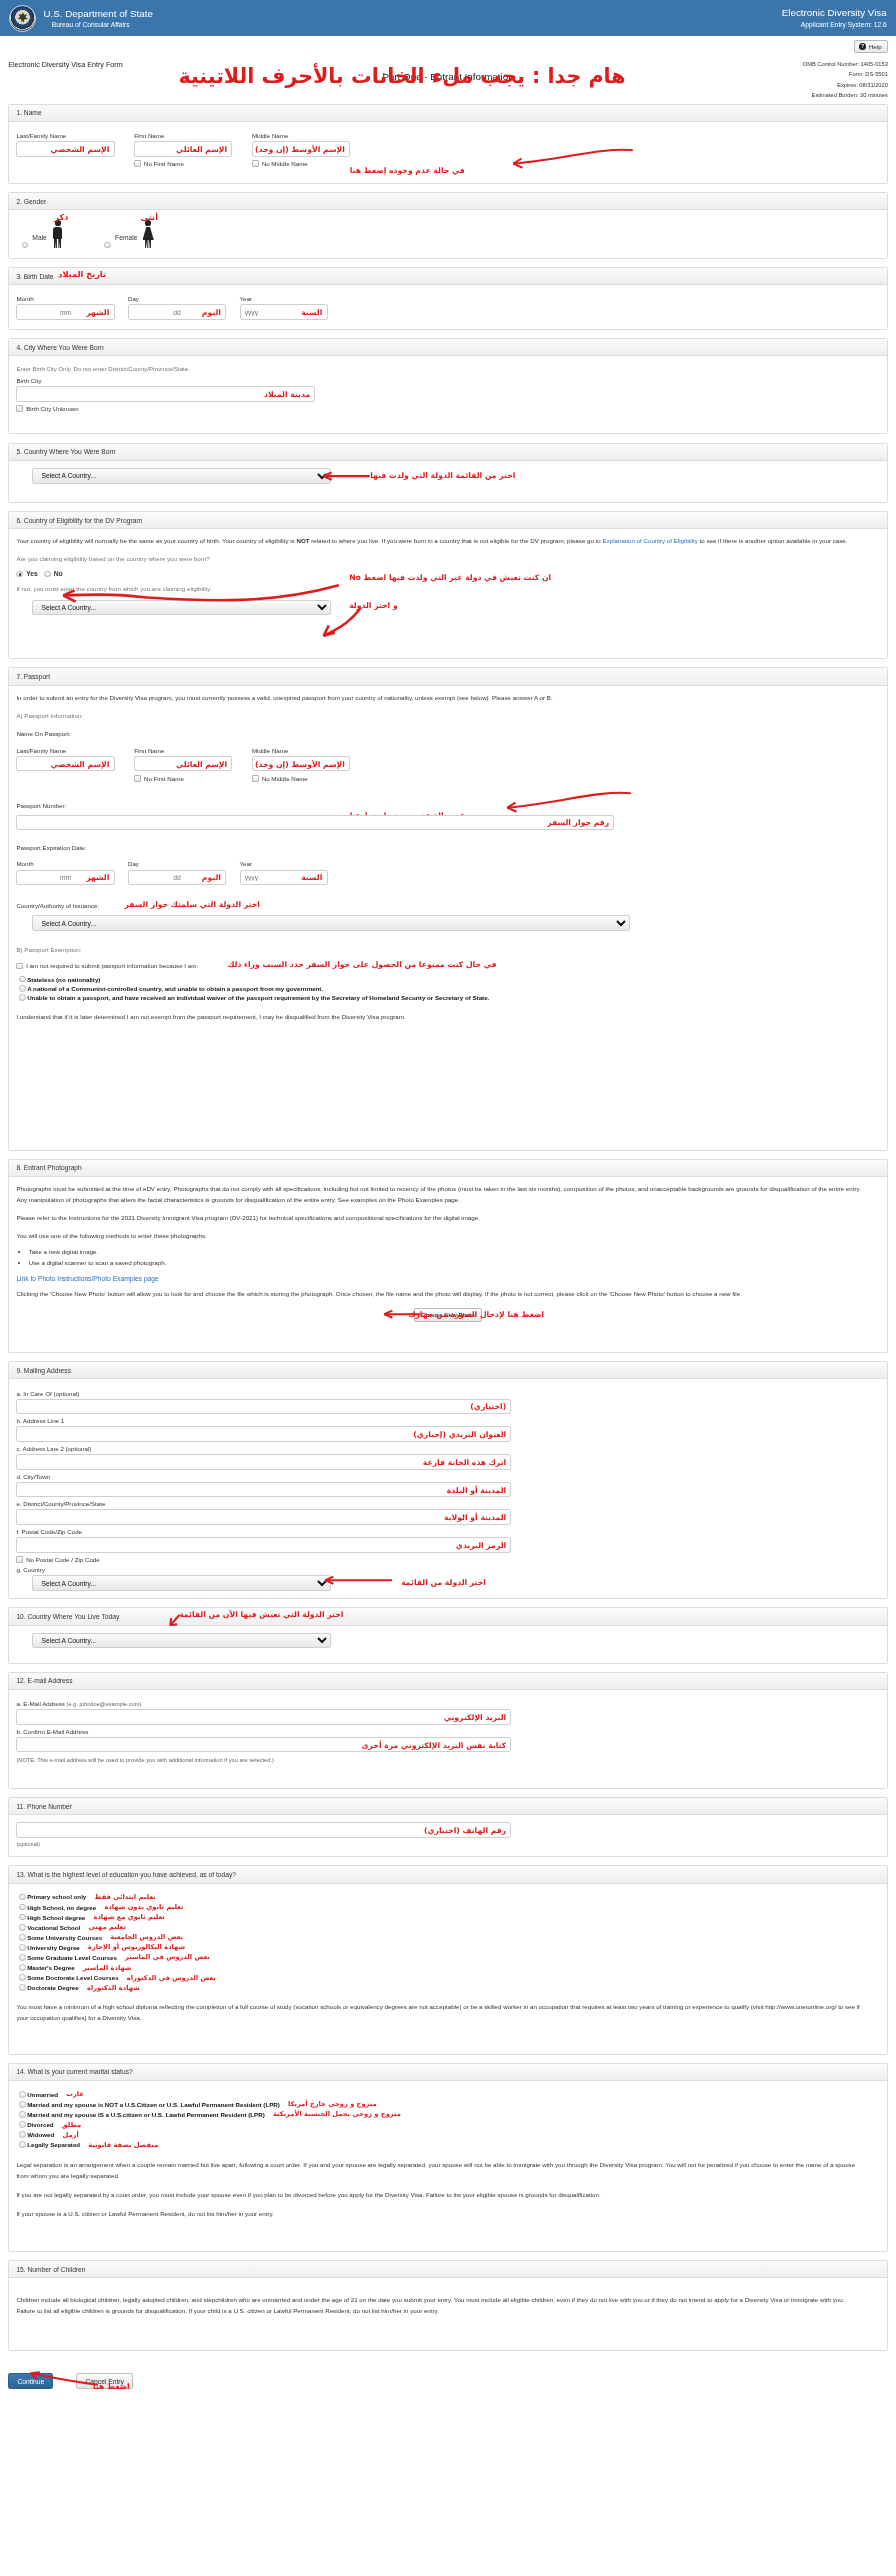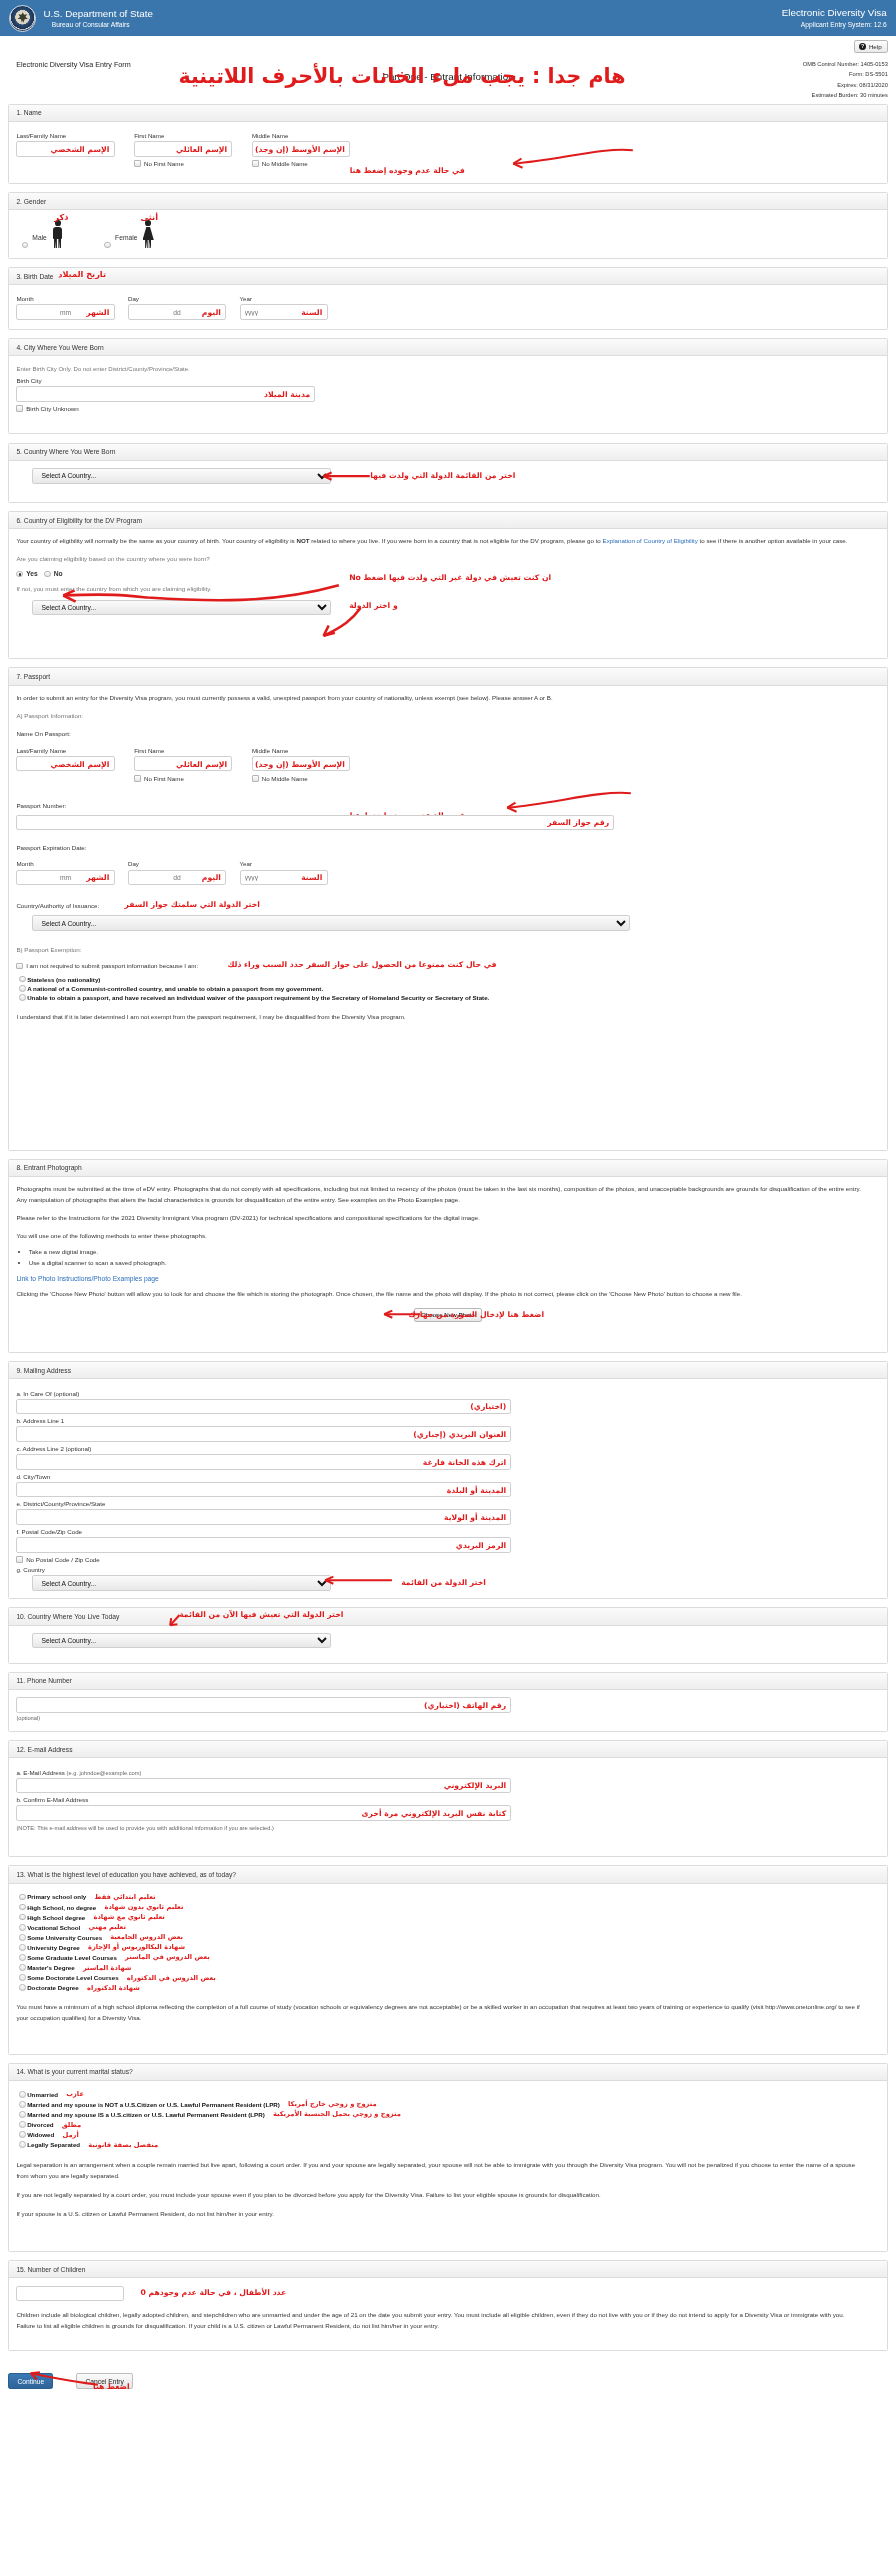--- a/index.html
+++ b/index.html
@@ -59,21 +59,21 @@
     width:7.2px; height:7.2px; border-radius:50%; background:#1c1c1c; color:#fff;
     font-size:5.2px; line-height:7.2px; text-align:center; font-weight:bold; flex:none;
   }
 
   
   .form-head {
     position: relative;
     padding: 3.1px 8.2px 0 8.2px;
     min-height: 47px;
   }
-  .form-head .left-title { font-size: 7.2px; color:#222;margin-left:8px; }
+  .form-head .left-title { font-size: 7.2px; color:#222; }
   .omb {
     position:absolute; right:8.2px; top:2.1px;
     text-align:right; font-size:5.7px; color:#333; line-height:1.85;
   }
   .part-title {
     text-align:center; font-size: 9.8px; color:#222; margin-top: 2.1px;
   }
 
   
   .big-red-note {
@@ -591,47 +591,47 @@
         <option>Select A Country...</option>
       </select>
       <svg class="arrow" style="left:155px; top:-11.3px; width:20.6px; height:15.5px;" viewBox="0 0 40 30" width="20.6" height="15.5">
         <path d="M30,2 L12,22" stroke="#e01b1b" stroke-width="4" fill="none"></path>
         <path d="M12,22 L26,20 M12,22 L14,8" stroke="#e01b1b" stroke-width="4" fill="none"></path>
       </svg>
     </div>
   </div>
 
   <div class="panel">
-    <div class="panel-head">11. Phone Number</div>
-    <div class="panel-body" style="min-height:41px;">
-      <div class="inputwrap"><input class="txt" style="width: 495px;" type="text">
-        <span class="ar-in">رقم الهاتف (اختياري)</span></div>
-      <div class="note-sm" style="margin-top:2.6px;">(optional)</div>
-    </div>
-  </div>
-
-  <div class="panel">
     <div class="panel-head">12. E-mail Address</div>
     <div class="panel-body" style="min-height:98px;">
       <label class="fl">
         <span>a. E-Mail Address</span>
         <span class="note-sm">(e.g. johndoe@example.com)</span>
       </label>
       <div class="inputwrap"><input class="txt" style="width: 495px;" type="text">
         <span class="ar-in">البريد الإلكتروني</span></div>
 
       <label class="fl">b. Confirm E-Mail Address</label>
       <div class="inputwrap"><input class="txt" style="width: 495px;" type="text">
         <span class="ar-in">كتابة نفس البريد الإلكتروني مرة أخرى</span></div>
 
       <div class="note-sm" style="margin-top:4.1px;">(NOTE: This e-mail address will be used to provide you with additional information if you are selected.)</div>
     </div>
   </div>
 
   <div class="panel">
+    <div class="panel-head">11. Phone Number</div>
+    <div class="panel-body" style="min-height:41px;">
+      <div class="inputwrap"><input class="txt" style="width: 495px;" type="text">
+        <span class="ar-in">رقم الهاتف (اختياري)</span></div>
+      <div class="note-sm" style="margin-top:2.6px;">(optional)</div>
+    </div>
+  </div>
+
+  <div class="panel">
     <div class="panel-head">13. What is the highest level of education you have achieved, as of today?</div>
     <div class="panel-body" style="min-height:170px;">
       <div class="optlist">
         <div class="optline">
             <span class="rd"></span>
           <span class="olbl">Primary school only</span>
           <span class="arx">تعليم ابتدائي فقط</span>
           </div>
         <div class="optline">
             <span class="rd"></span>
@@ -720,24 +720,20 @@
       </div>
       <div class="para" style="margin-top:11.3px;">Legal separation is an arrangement when a couple remain married but live apart, following a court order. If you and your spouse are legally separated, your spouse will not be able to immigrate with you through the Diversity Visa program. You will not be penalized if you choose to enter the name of a spouse from whom you are legally separated.</div>
       <div class="para" style="margin-top:8.2px;">If you are not legally separated by a court order, you must include your spouse even if you plan to be divorced before you apply for the Diversity Visa. Failure to list your eligible spouse is grounds for disqualification.</div>
       <div class="para" style="margin-top:8.2px;">If your spouse is a U.S. citizen or Lawful Permanent Resident, do not list him/her in your entry.</div>
     </div>
   </div>
 
   <div class="panel">
     <div class="panel-head">15. Number of Children</div>
     <div class="panel-body" style="min-height:72px;">
-      <div style="position:relative;">
-        <input class="txt" style="width: 108px;" type="text">
-        <span class="ar" style="left:124px; top:2.1px; font-size:7.7px;">عدد الأطفال ، في حالة عدم وجودهم 0</span>
-      </div>
       <div class="para" style="margin-top:9.3px;">Children include all biological children, legally adopted children, and stepchildren who are unmarried and under the age of 21 on the date you submit your entry. You must include all eligible children, even if they do not live with you or if they do not intend to apply for a Diversity Visa or immigrate with you. Failure to list all eligible children is grounds for disqualification. If your child is a U.S. citizen or Lawful Permanent Resident, do not list him/her in your entry.</div>
     </div>
   </div>
 
 </div>
 
 <div class="footer">
   <button class="btn-continue">
     <span>Continue</span>
   </button>

